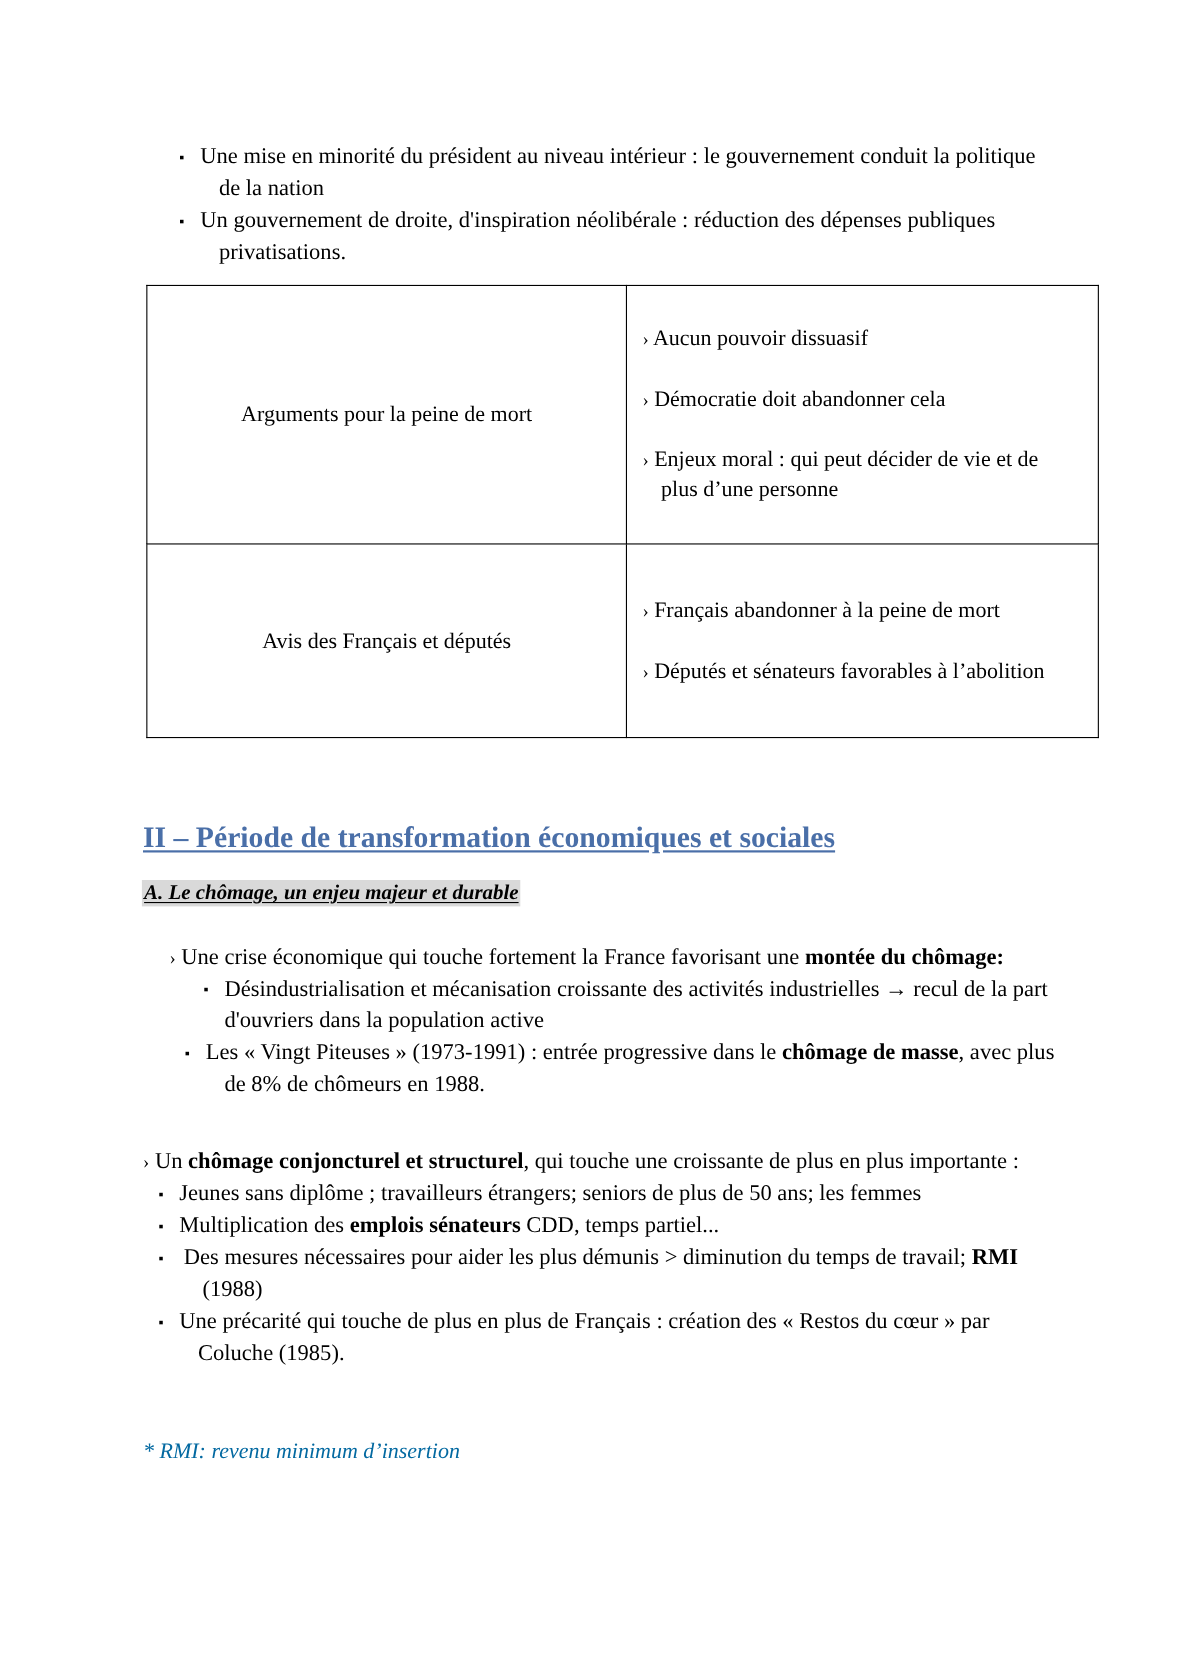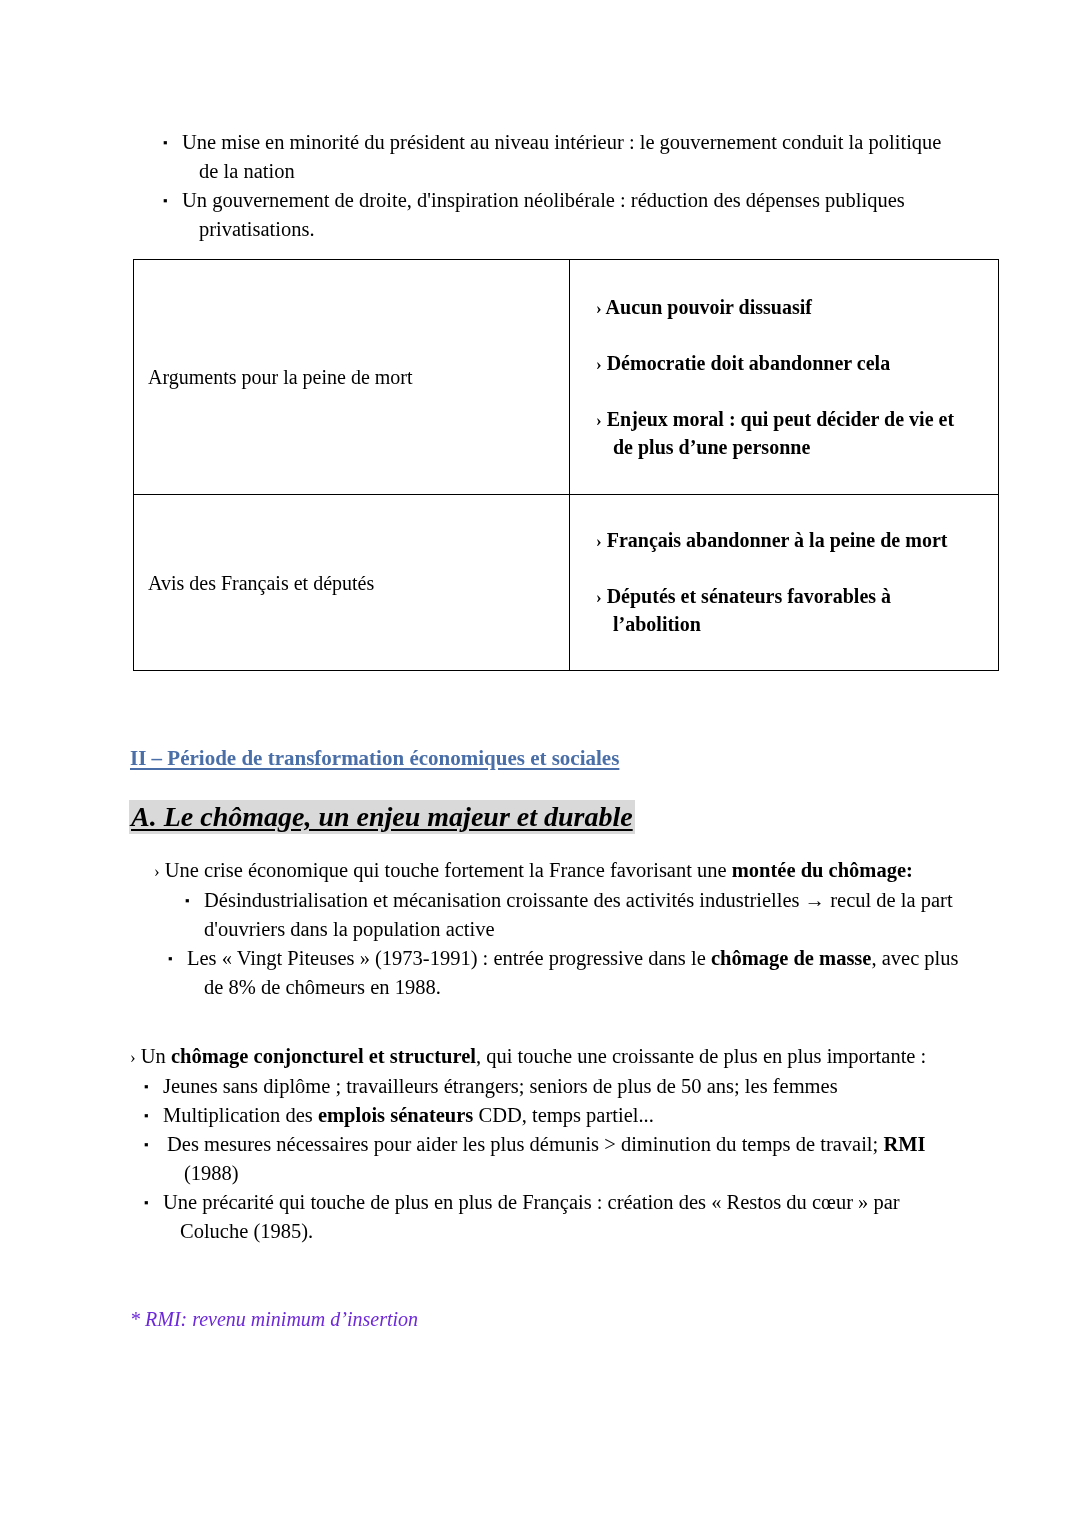--- a/index.html
+++ b/index.html
@@ -63,60 +63,60 @@
     table-layout: fixed;
   }
   .tbl td {
     border: 1.6px solid #000;
     vertical-align: middle;
     font-size: 20px;
     line-height: 28px;
   }
   .tbl td.lbl {
     width: 407px;
+    text-align: center;
     padding: 8px 14px;
   }
   .tbl td.val {
     width: 406px;
     padding: 10px 12px 10px 10px;
   }
   .tbl .pt {
-    margin: 16px;
+    margin: 4px;
     padding: 0 0 0 17px;
     text-indent: -17px;
     line-height: 27px;
-    font-weight: bold;
   }
   .tbl .pt + .pt {
     margin-top: 28px;
   }
   .tbl .pt .ch {
     font-size: 17px;
   }
   .row-pour td { height: 214px; }
   .row-contre td { height: 83px; }
   .row-avis td { height: 155px; }
 
   
   .h-roman {
     position: absolute;
     left: 130px;
     top: 746px;
-    font-size: 21px;
+    font-size: 27px;
     font-weight: bold;
     color: #4a6fa8;
     text-decoration: underline;
     text-underline-offset: 3px;
     white-space: nowrap;
   }
   .h-sub {
     position: absolute;
     left: 129px;
     top: 800px;
-    font-size: 28px;
+    font-size: 19px;
     font-weight: bold;
     font-style: italic;
     text-decoration: underline;
     text-underline-offset: 3px;
     background: #d9d9d9;
     padding: 1px 2px;
     white-space: nowrap;
   }
 
   
@@ -161,21 +161,21 @@
   .ind-c { padding-left: 37px; }
   .ind-c .sq { left: 14px; }
   .ind-c .cont { display: block; padding-left: 17px; text-indent: -17px; }
 
   .note {
     position: absolute;
     left: 130px;
     top: 1308px;
     font-size: 20px;
     font-style: italic;
-    color: #6d28d9;
+    color: #0369a1;
     white-space: nowrap;
   }
 
   b { font-weight: bold; }
 </style>
 </head>
 <body>
 
 <div class="page">
 

